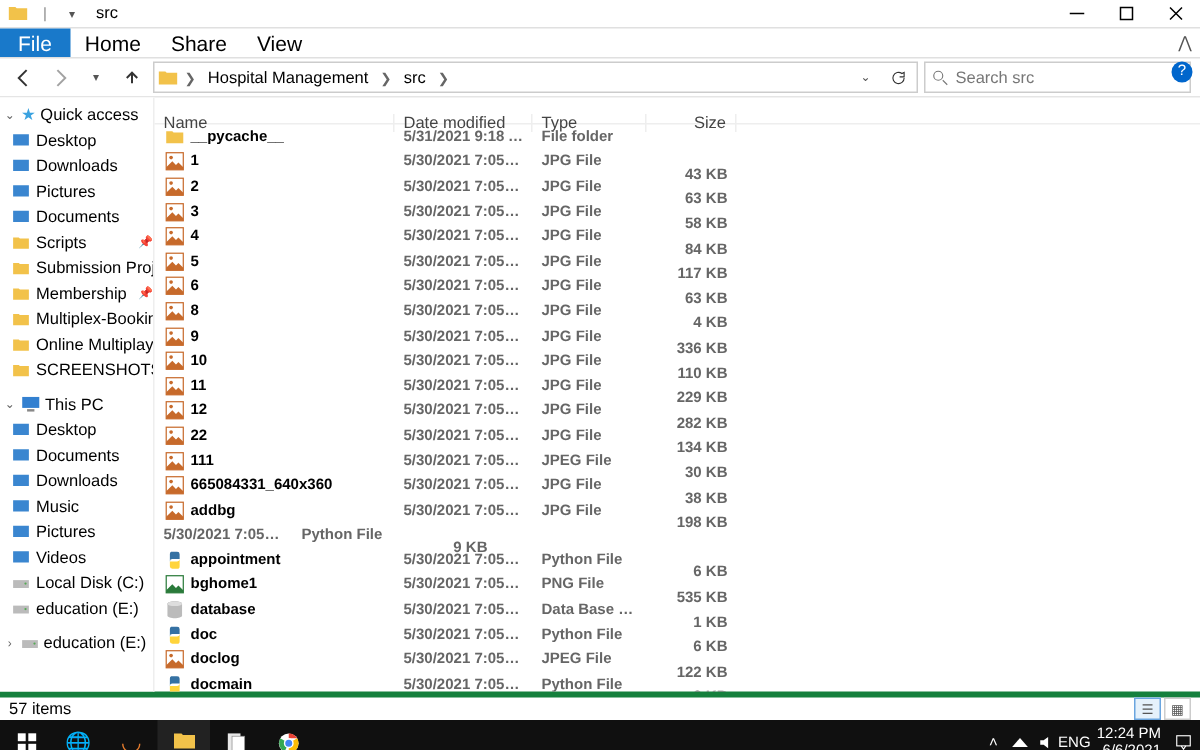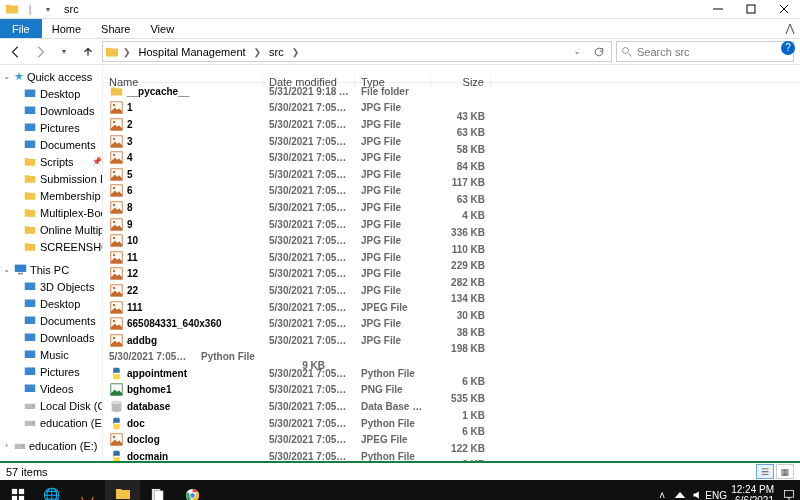--- a/index.html
+++ b/index.html
@@ -3,39 +3,39 @@
 <meta charset="utf-8">
 <style>
   * { box-sizing: border-box; }
   html, body { margin:0; padding:0; width:800px; height:500px; font-family: "Segoe UI", Tahoma, sans-serif; font-size:11px; overflow:hidden; background:#fff; color:#000; }
   .titlebar { display:flex; align-items:center; height:19px; background:#fff; border-bottom:1px solid #e0e0e0; }
   .titlebar .qat { display:flex; align-items:center; padding:0 4px; gap:2px; }
   .titlebar .qa-icon { width:16px; height:16px; display:flex; align-items:center; justify-content:center; }
   .titlebar .title { flex:1; padding-left:4px; font-size:11px; }
   .titlebar .winbtn { width:33px; height:19px; display:flex; align-items:center; justify-content:center; fill:#000;}
   .ribbon { display:flex; align-items:center; height:20px; border-bottom:1px solid #e0e0e0; }
-  .ribbon .tab { padding:0 10px; height:100%; display:flex; align-items:center; font-size:11px; }
+  .ribbon .tab { padding:0 10px; height:100%; display:flex; align-items:center; font-size:14px; }
   .ribbon .file-tab { background:#1979ca; color:#fff; padding:0 12px;}
   .navrow { display:flex; align-items:center; height:26px; padding:2px 6px; gap:4px; border-bottom:1px solid #e5e5e5; }
   .navbtn { width:20px; height:20px; display:flex; align-items:center; justify-content:center; color:#555; }
   .navbtn.disabled { opacity:.45;}
   .addrbar { flex:1; display:flex; align-items:center; border:1px solid #ccc; height:21px; padding:0 2px; gap:2px; }
   .crumb { padding:0 4px; display:flex; align-items:center; height:100%; font-size:11px;}
   .chev { color:#666; font-size:9px; padding:0 2px;}
   .addr-actions { display:flex; align-items:center; gap:2px;}
   .addr-act { width:20px; height:20px; display:flex; align-items:center; justify-content:center; }
   .searchbox { width:178px; border:1px solid #ccc; height:21px; display:flex; align-items:center; padding:0 4px; color:#555;}
   .searchbox .sicon { margin-right:4px; }
   .searchbox .splaceholder { color:#777; font-size:11px;}
   .body { display:flex; height:396px; }
   .sidebar { width:103px; background:#fff; overflow:hidden; padding-top:3px; border-right:1px solid #eee;}
   .sb-group { margin-bottom:6px; }
   .sb-head, .sb-item { display:flex; align-items:center; height:17px; padding-left:2px; gap:3px; font-size:11px; white-space:nowrap;}
   .sb-head { font-weight:400; }
-  .sb-sub { padding-left:22px; }
+  .sb-sub { padding-left:6px; }
   .sb-item .icn { width:15px; height:15px; display:flex; align-items:center; justify-content:center; flex:0 0 15px;}
   .star { color:#3aa2e0; }
   .folder-ico { color:#f2c24a;}
   .drive-ico { color:#999;}
   .monitor-ico { color:#1a66c0;}
   .toggle { width:9px; text-align:center; color:#666; font-size:8px; flex:0 0 9px;}
   .filearea { flex:1; display:flex; flex-direction:column; }
   .colhead { display:flex; align-items:center; height:18px; border-bottom:1px solid #eee; font-size:11px; color:#444; }
   .colhead > div { border-right:1px solid #eee; padding:0 6px;margin-top:16px; }
   .col-name { width:160px; }
@@ -44,21 +44,21 @@
   .col-size { width:60px; text-align:right; }
   .filelist { flex:1; overflow:hidden; }
   .row { display:flex; align-items:center; height:16.6px; font-size:10px;font-weight:bold; }
   .row > div { padding:0 6px; overflow:hidden; text-overflow:ellipsis; white-space:nowrap;}
   .c-name { width:160px; display:flex; align-items:center; gap:4px;}
   .c-date { width:92px; color:#666;}
   .c-type { width:76px; color:#666;}
   .c-size { width:60px; text-align:right; color:#666;margin-top:17px;}
   .fi { width:14px; height:14px; display:flex; align-items:center; justify-content:center; flex:0 0 14px;}
   .fi-folder { color:#f2c24a;}
-  .statusbar { height:19px; border-top:2px solid #15803d; display:flex; align-items:center; padding:0 6px; font-size:11px; justify-content:space-between;}
+  .statusbar { height:19px; border-top:4px solid #15803d; display:flex; align-items:center; padding:0 6px; font-size:11px; justify-content:space-between;}
   .statusbar .viewbtns { display:flex; gap:2px;}
   .statusbar .vb { width:18px;height:15px; border:1px solid #ccc; display:flex;align-items:center;justify-content:center; font-size:9px; color:#555;}
   .statusbar .vb.active { border-color:#6aa5df; background:#e5f1fb;}
   .taskbar { height:30px; background:#101010; display:flex; align-items:center; color:#fff; }
   .tb-item { width:35px; height:30px; display:flex; align-items:center; justify-content:center; }
   .tb-item.active { border-bottom:2px solid #76b9ed; background:rgba(255,255,255,0.08);}
   .tray { margin-left:auto; display:flex; align-items:center; height:100%; padding-right:2px;}
   .tray-ico { width:18px; display:flex; align-items:center; justify-content:center; height:30px; font-size:10px;}
   .clock { font-size:10px; line-height:11px; text-align:right; padding:0 6px;}
   .helpq { position:absolute; right:5px; top:41px; width:14px;height:14px; background:#0066cc; color:#fff; border-radius:50%; font-size:10px; text-align:center; line-height:14px;}
@@ -268,28 +268,20 @@
           </span>
         <span>This PC</span>
       </div>
       <div id="pc-items">
           <div class="sb-item sb-sub">
       <span class="icn monitor-ico">
               <svg width="12" height="12" viewBox="0 0 16 16">
                 <rect x="1" y="2" width="14" height="10" fill="#3a86d0"></rect>
               </svg>
             </span>
-      <span>3D Objects</span>
-    </div>
-          <div class="sb-item sb-sub">
-      <span class="icn monitor-ico">
-              <svg width="12" height="12" viewBox="0 0 16 16">
-                <rect x="1" y="2" width="14" height="10" fill="#3a86d0"></rect>
-              </svg>
-            </span>
       <span>Desktop</span>
     </div>
           <div class="sb-item sb-sub">
       <span class="icn monitor-ico">
               <svg width="12" height="12" viewBox="0 0 16 16">
                 <rect x="1" y="2" width="14" height="10" fill="#3a86d0"></rect>
               </svg>
             </span>
       <span>Documents</span>
     </div>

